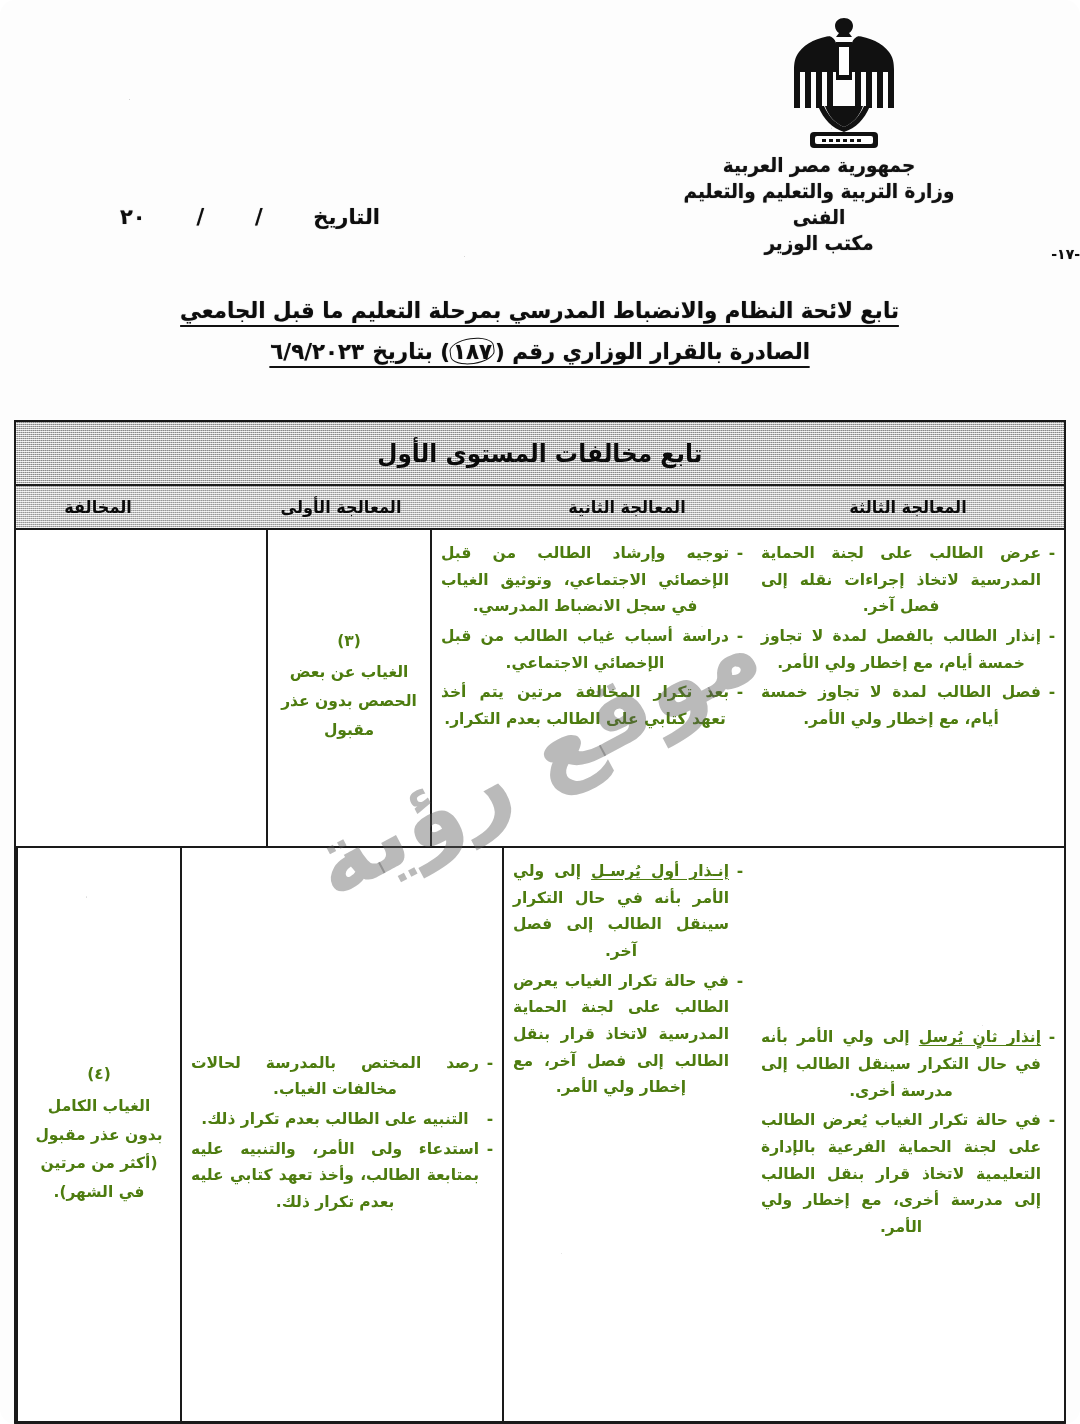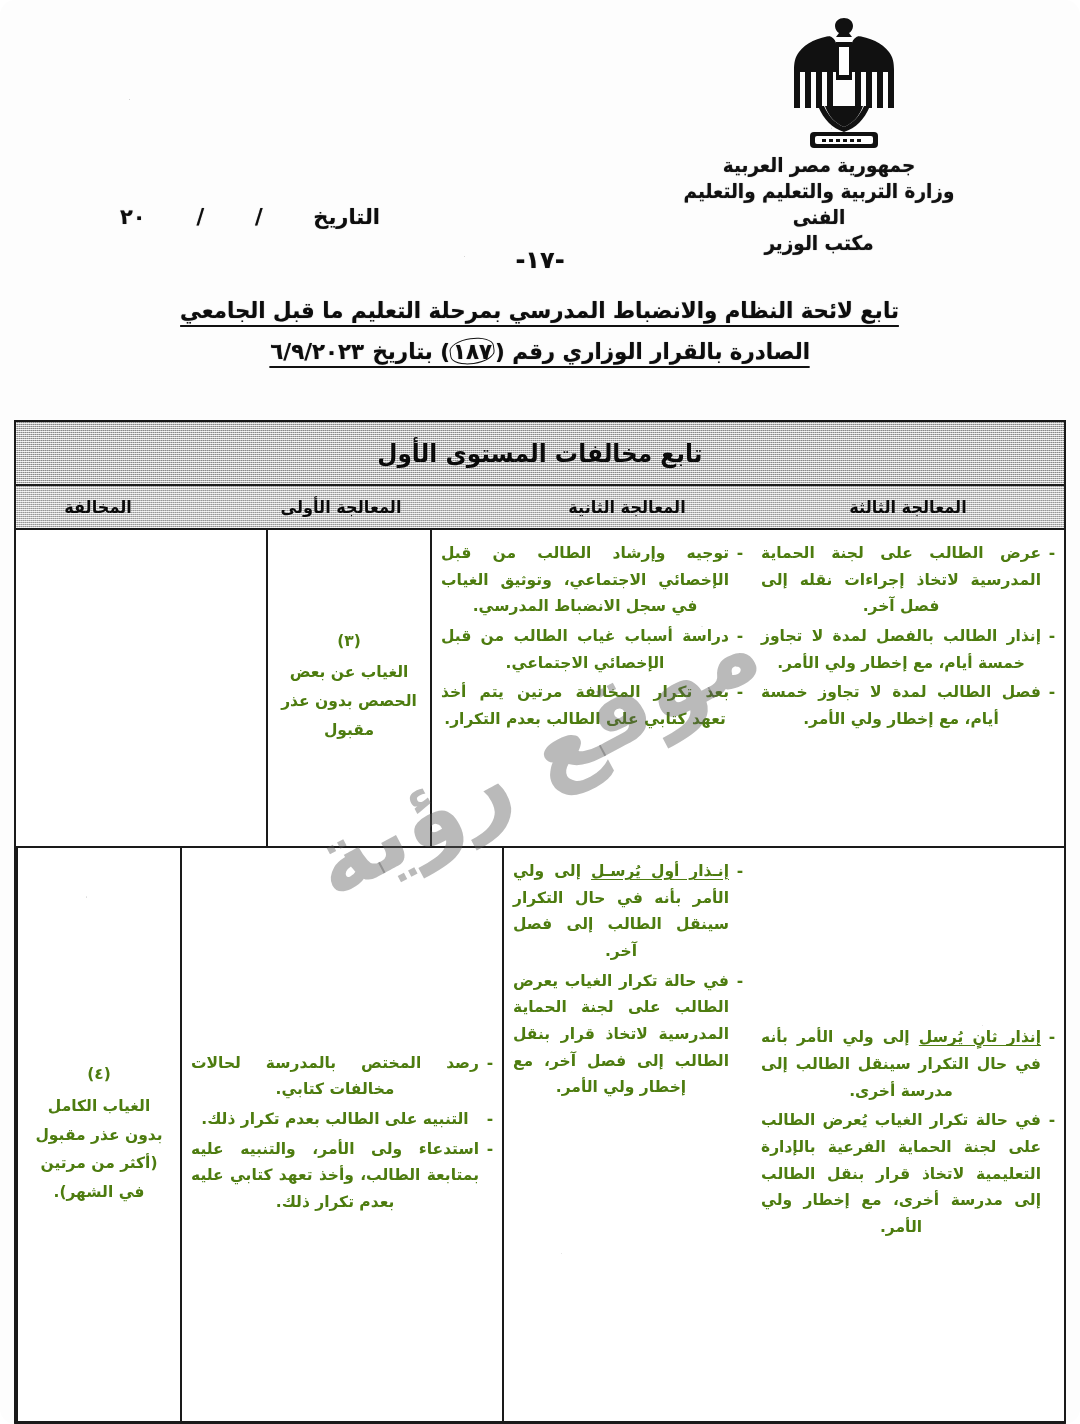--- a/index.html
+++ b/index.html
@@ -83,23 +83,23 @@
     z-index: 5;
     text-shadow: 0 0 1px rgba(0,0,0,.45);
   }
   .date-line span { white-space: pre; }
 
   .page-number {
     position: absolute;
     top: 246px;
     left: 0;
     width: 1080px;
-    text-align: center;
-    font-weight: 700;
-    font-size: 24px;
+    text-align: right;
+    font-weight: 700;
+    font-size: 14px;
     z-index: 5;
     text-shadow: 0 0 1px rgba(0,0,0,.4);
   }
 
   .doc-title-block {
     position: absolute;
     top: 298px;
     left: 0;
     width: 1080px;
     text-align: center;
@@ -357,21 +357,21 @@
           </ul>
       </div>
       <div class="cell c-t2">
         <ul class="bullets">
             <li><span class="u">إنـذار أول يُرسـل</span> إلى ولي الأمر بأنه في حال التكرار سينقل الطالب إلى فصل آخر.</li>
             <li>في حالة تكرار الغياب يعرض الطالب على لجنة الحماية المدرسية لاتخاذ قرار بنقل الطالب إلى فصل آخر، مع إخطار ولي الأمر.</li>
           </ul>
       </div>
       <div class="cell c-t1">
         <ul class="bullets">
-            <li>رصد المختص بالمدرسة لحالات مخالفات كتابي.</li>
+            <li>رصد المختص بالمدرسة لحالات مخالفات الغياب.</li>
             <li>التنبيه على الطالب بعدم تكرار ذلك.</li>
             <li>استدعاء ولى الأمر، والتنبيه عليه بمتابعة الطالب، وأخذ تعهد كتابي عليه بعدم تكرار ذلك.</li>
           </ul>
       </div>
       <div class="cell c-violation">
         <div class="v-num">(٤)</div>
         <div class="v-text">الغياب الكامل بدون عذر مقبول (أكثر من مرتين في الشهر).</div>
       </div>
     </div>
 

